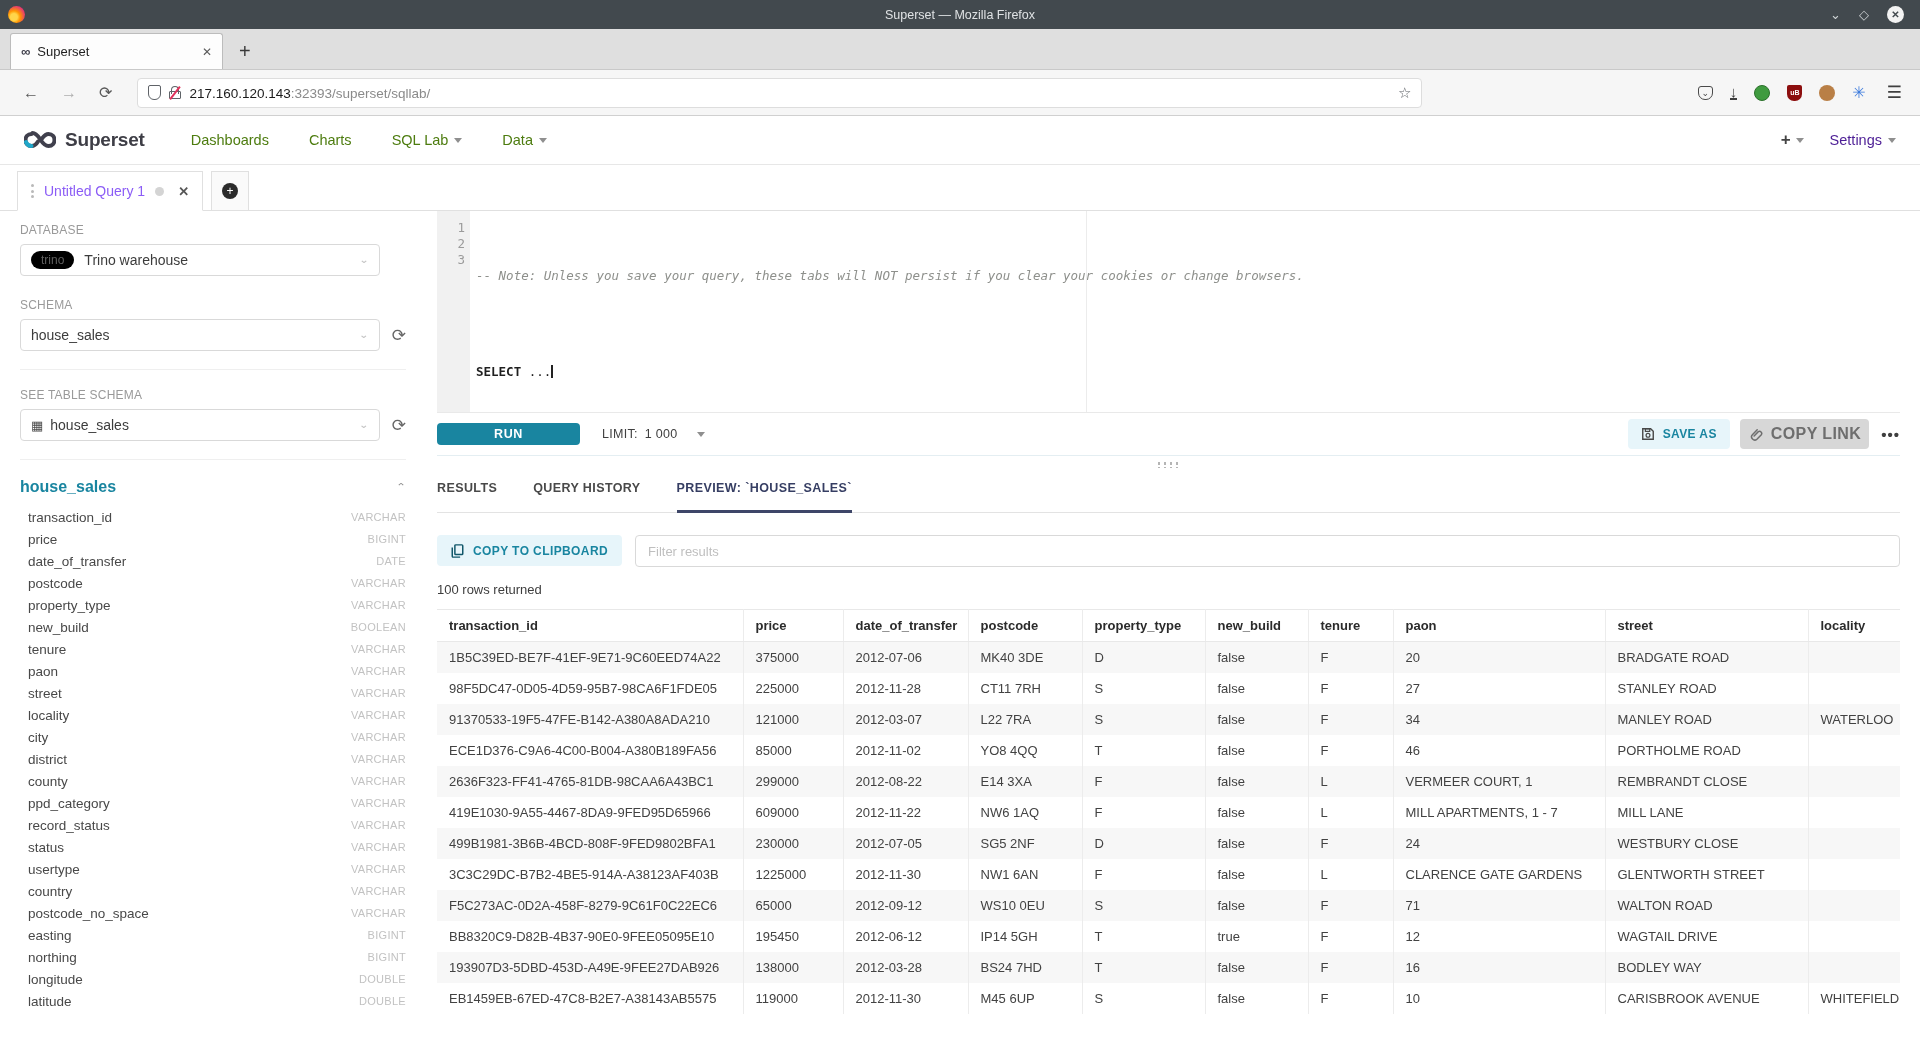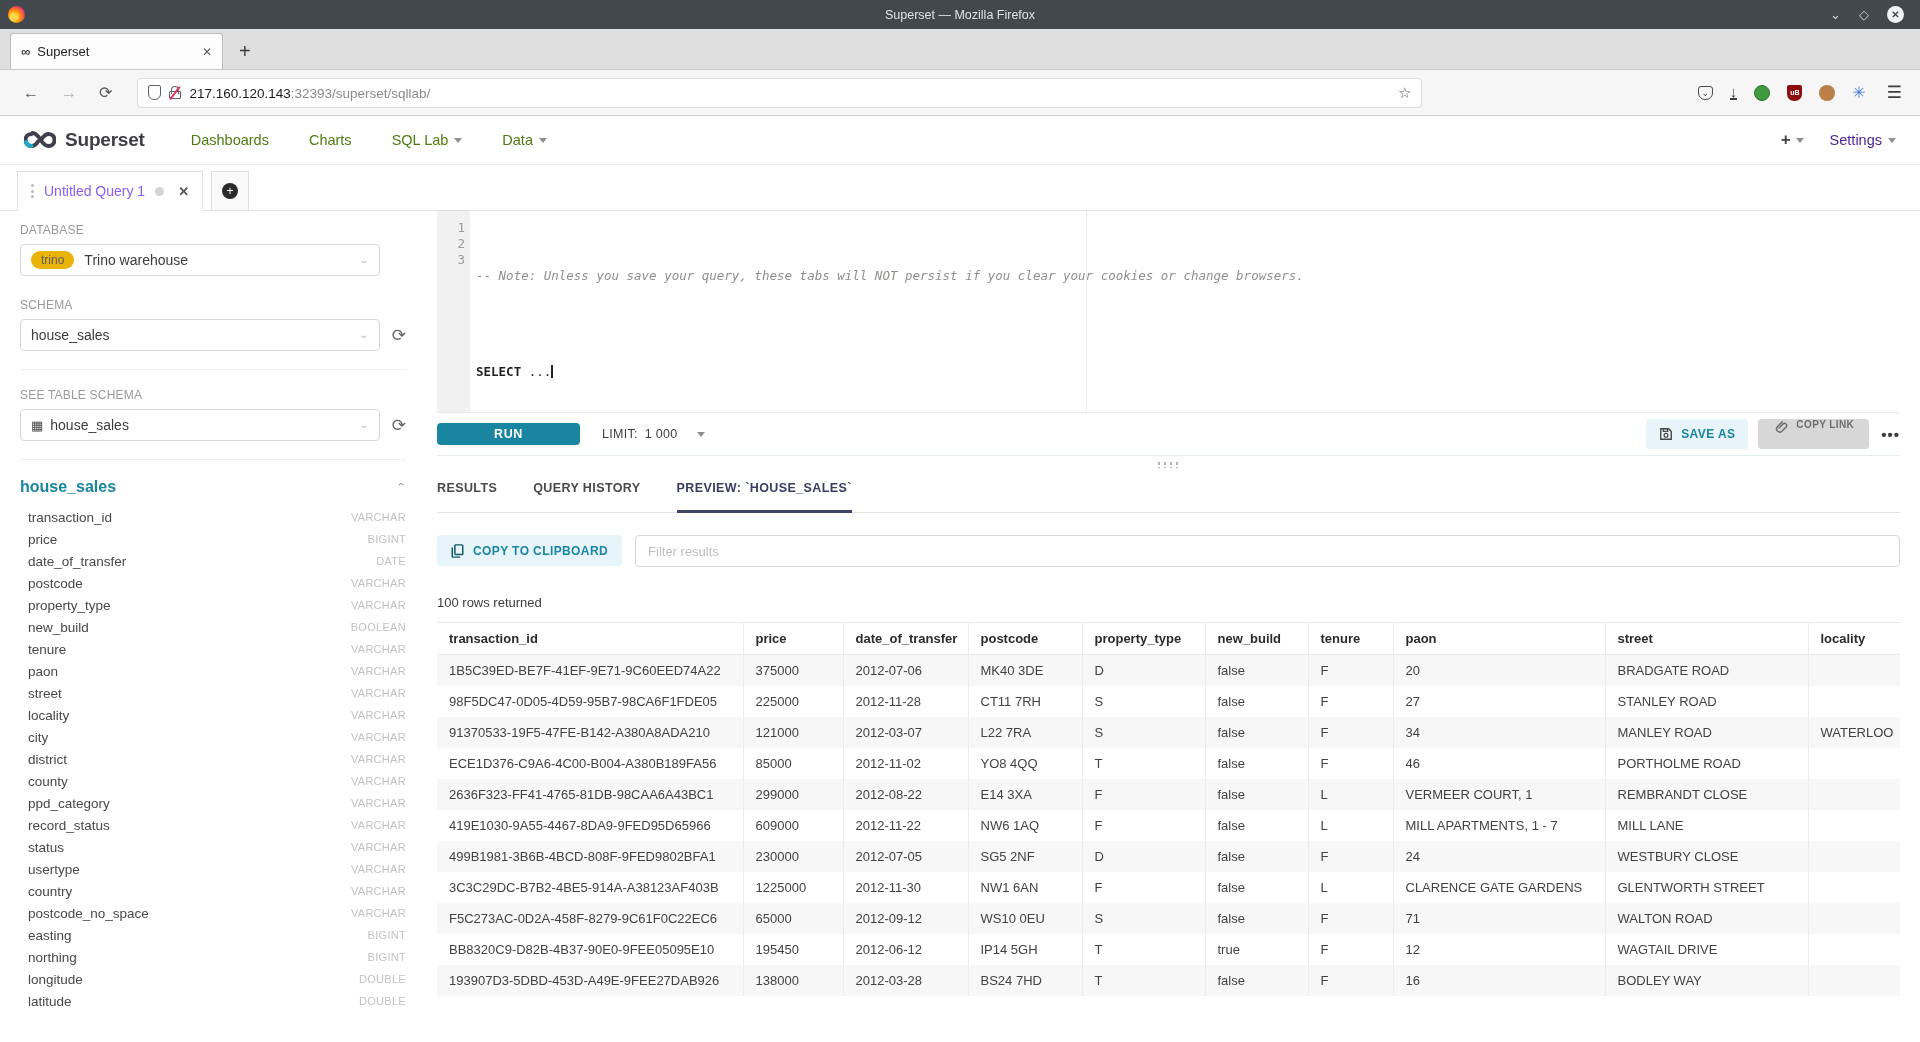--- a/index.html
+++ b/index.html
@@ -73,21 +73,21 @@
   .plus-circle { width:16px; height:16px; border-radius:50%; background:#2b2b2b; color:#fff; font-size:12px;
     display:flex; align-items:center; justify-content:center; line-height:1; }
 
   .mainrow { display:flex; height:831px; }
 
   
   .sidebar { width:422px; padding:12px 16px 0 20px; flex-shrink:0; }
   .sb-label { font-size:12px; color:#999; letter-spacing:.2px; margin-bottom:7px; }
   .sb-select { width:360px; height:32px; border:1px solid #d9d9d9; border-radius:4px; display:flex; align-items:center; padding:0 10px; background:#fff; }
   .sb-select .chev { margin-left:auto; color:#c3c3c3; font-size:12px; transform:scaleY(.8); }
-  .db-badge { background:#eab308; border-radius:10px; padding:2px 10px; font-size:12px; color:#5f5f5f; margin-right:10px; }
+  .db-badge { background:#000000; border-radius:10px; padding:2px 10px; font-size:12px; color:#5f5f5f; margin-right:10px; }
   .sb-select-text { font-size:14px; color:#3c3c3c; }
   .sb-row { display:flex; align-items:center; }
   .refresh-ico { margin-left:12px; color:#666; font-size:17px; }
   .sb-divider { border-top:1px solid #efefef; margin:18px 0; width:386px; }
   .sb-gap { height:22px; }
   .tbl-ico { color:#4a4a4a; font-size:13px; margin-right:7px; }
   .schema-head { display:flex; align-items:center; width:386px; margin-top:2px; margin-bottom:10px; }
   .schema-title { font-size:16px; font-weight:bold; color:#1985a0; }
   .chev-up { margin-left:auto; color:#8f8f8f; font-size:12px; transform:scaleY(.8); }
   .col-row { display:flex; align-items:center; height:22px; width:386px; padding-left:8px; }
@@ -108,40 +108,40 @@
   .runbar { height:44px; border-top:1px solid #e9e9e9; border-bottom:1px solid #e4eef2; display:flex; align-items:center; }
   .run-btn { width:143px; height:22px; background:#1985a0; color:#fff; border:none; border-radius:4px;
     font-size:12.5px; font-weight:bold; letter-spacing:.6px; font-family:inherit; }
   .limit-group { display:flex; align-items:center; margin-left:22px; gap:7px; }
   .limit-label, .limit-value { font-size:12.5px; color:#404040; letter-spacing:.3px; }
   .limit-caret { margin-left:12px; }
   .runbar-right { margin-left:auto; display:flex; align-items:center; gap:10px; }
   .saveas-btn { height:30px; background:#e7f5fa; border:none; border-radius:4px; color:#1985a0; font-weight:bold;
     font-size:12px; letter-spacing:.4px; display:flex; align-items:center; gap:8px; padding:0 13px; font-family:inherit; }
   .copylink-btn { height:30px; background:#d7d7d7; border:none; border-radius:4px; color:#6e6e6e; font-weight:bold;
-    font-size:10px; letter-spacing:.4px; display:flex; gap:8px; padding:0 15px; font-family:inherit; }
+    font-size:16px; letter-spacing:.4px; display:flex; align-items:center; gap:8px; padding:0 8px; font-family:inherit; }
   .more-dots { font-size:15px; color:#3f3f3f; font-weight:bold; letter-spacing:1px; margin-left:2px; }
 
   .draghandle { height:17px; display:flex; align-items:center; justify-content:center; }
   .dh-dots { width:26px; height:7px;
     background-image:radial-gradient(circle, #b5b5b5 1.2px, transparent 1.3px);
     background-size:6px 5px; }
 
   .rtabs { height:40px; display:flex; gap:36px; border-bottom:1px solid #e3e3e3; }
   .rtab { font-size:12.5px; font-weight:bold; letter-spacing:.4px; color:#494949; display:flex; align-items:flex-start; padding-top:8px; position:relative; }
   .rtab.active { color:#363e63; }
   .rtab.active::after { content:""; position:absolute; left:0; right:0; bottom:-1px; height:3px; background:#3e4668; }
 
   .rtoolbar { margin-top:22px; display:flex; gap:13px; align-items:flex-start; }
   .copyclip-btn { height:31px; background:#e7f5fa; border:none; border-radius:4px; color:#1985a0; font-weight:bold;
     font-size:12px; letter-spacing:.4px; display:flex; align-items:center; gap:9px; padding:0 14px; font-family:inherit; }
   .filter-input { flex:1; height:32px; border:1px solid #d9d9d9; border-radius:4px; padding:0 12px; font-size:13px; color:#444; font-family:inherit; }
   .filter-input::placeholder { color:#bfbfbf; }
 
-  .rowcount { margin-top:28px; font-size:13px; color:#3d3d3d; }
+  .rowcount { margin-top:15px; font-size:13px; color:#3d3d3d; }
 
   .tablewrap { margin-top:12px; flex:1; position:relative; overflow:hidden; }
   table.results { width:100%; border-collapse:collapse; table-layout:fixed; }
   table.results th { font-size:13px; font-weight:bold; color:#2b2b2b; text-align:left; padding:8px 12px;
     border-top:1px solid #e8e8e8; border-bottom:1px solid #e8e8e8; border-right:1px solid #ececec; background:#fff;
     overflow:hidden; white-space:nowrap; }
   table.results td { font-size:13px; color:#424242; padding:8px 12px; border-right:1px solid #ececec;
     overflow:hidden; white-space:nowrap; }
   table.results th:last-child, table.results td:last-child { border-right:none; }
   table.results tbody tr:nth-child(odd) { background:#f7f7f7; }
@@ -604,19 +604,31 @@
               <td>138000</td>
               <td>2012-03-28</td>
               <td>BS24 7HD</td>
               <td>T</td>
               <td>false</td>
               <td>F</td>
               <td>16</td>
               <td>BODLEY WAY</td>
               <td></td>
             </tr>
+            <tr>
+              <td>EB1459EB-67ED-47C8-B2E7-A38143AB5575</td>
+              <td>119000</td>
+              <td>2012-11-30</td>
+              <td>M45 6UP</td>
+              <td>S</td>
+              <td>false</td>
+              <td>F</td>
+              <td>10</td>
+              <td>CARISBROOK AVENUE</td>
+              <td>WHITEFIELD</td>
+            </tr>
           </tbody>
       </table>
 
     </div>
 
   </section>
 </div>
 
 </body></html>

